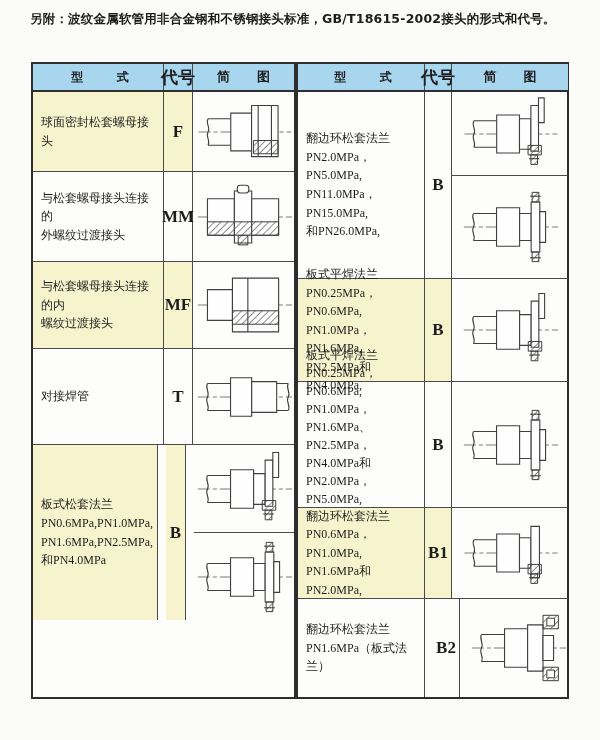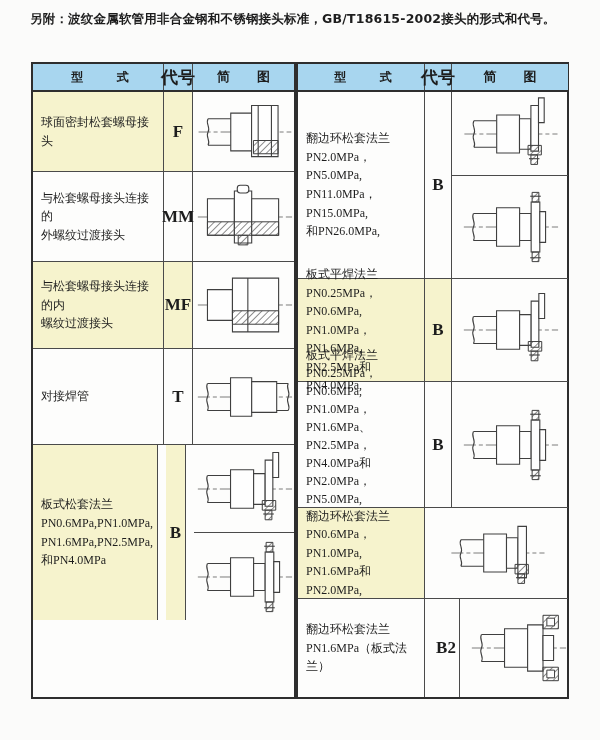--- a/index.html
+++ b/index.html
@@ -257,20 +257,21 @@
             <rect class="h" x="75" y="66" width="7" height="10"></rect>
             <path class="lines" d="M73,72 h11"></path>
           </svg>
         </div>
       </div>
 
       <div class="row" style="height:91px">
         <div class="cell c-type hl">翻边环松套法兰
 PN0.6MPa，PN1.0MPa,
 PN1.6MPa和PN2.0MPa,</div>
+        <div class="cell c-code hl">B1</div>
         <div class="cell c-diag">
           <svg class="diag" width="100" height="76" viewBox="0 0 104 80">
             <path class="cl" d="M4,40 h98"></path>
             <path class="lines" d="M14,26 h24 M14,54 h24"></path>
             <path class="lines" d="M14,26 c-3,5 3,9 0,14 c-3,5 3,9 0,14"></path>
             <rect class="shape" x="38" y="20" width="24" height="40"></rect>
             <rect class="shape" x="62" y="24" width="12" height="32"></rect>
             <rect class="shape" x="74" y="12" width="9" height="54"></rect>
             <rect class="h" x="71" y="52" width="14" height="10"></rect>
             <rect class="h" x="74" y="62" width="7" height="10"></rect>

